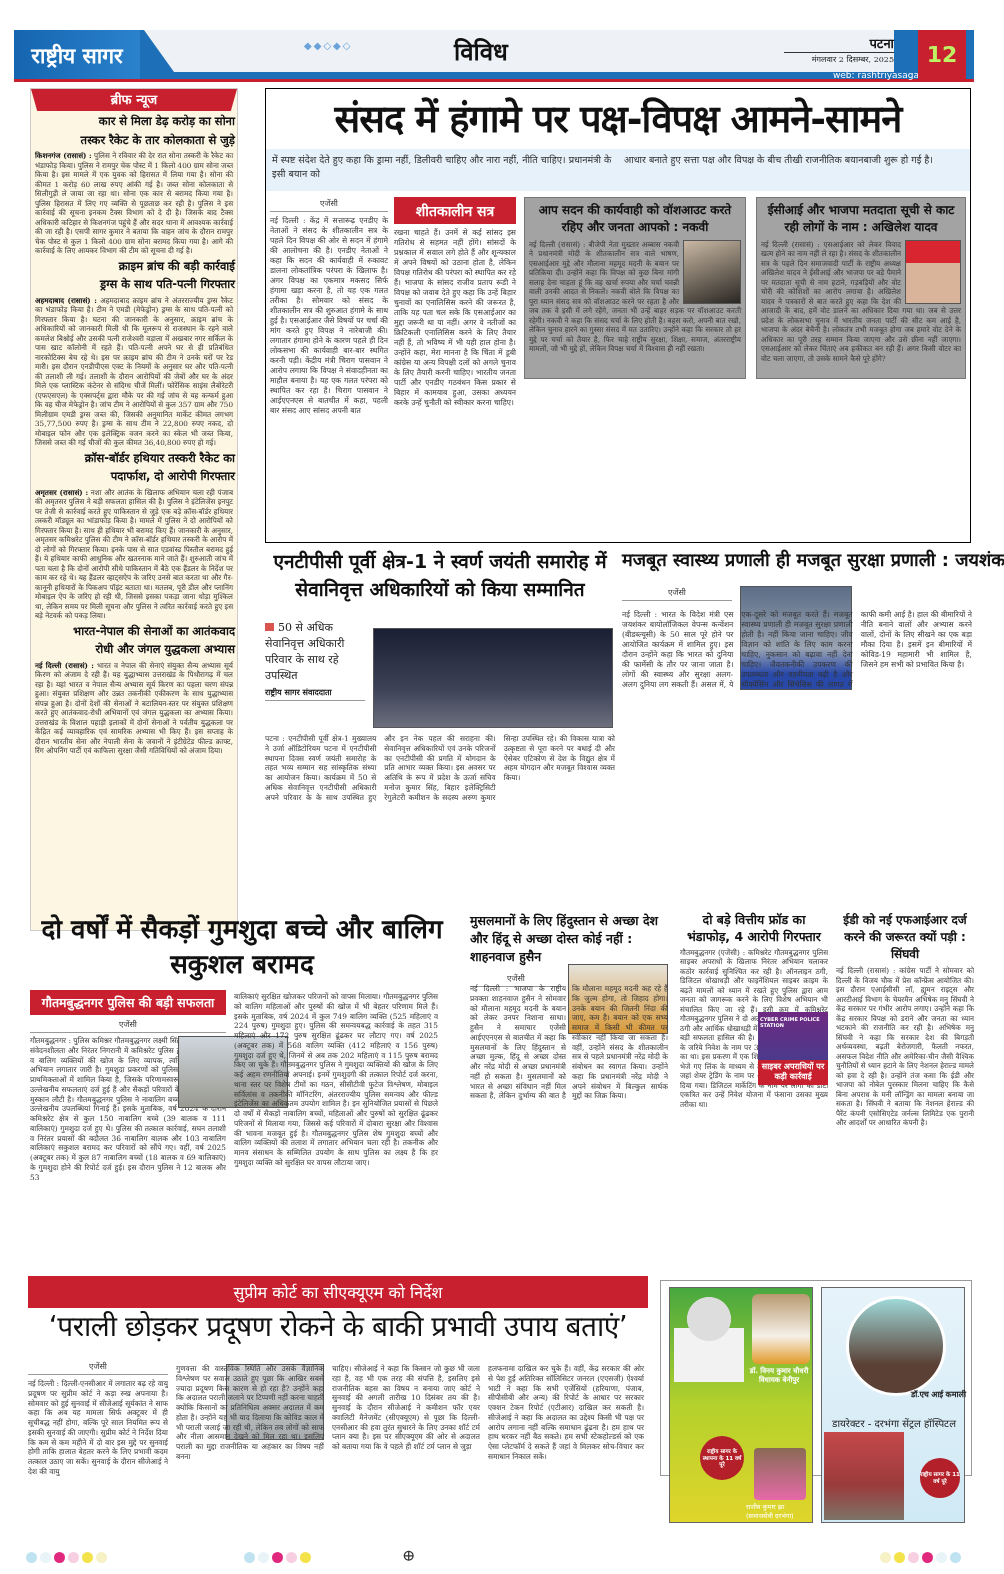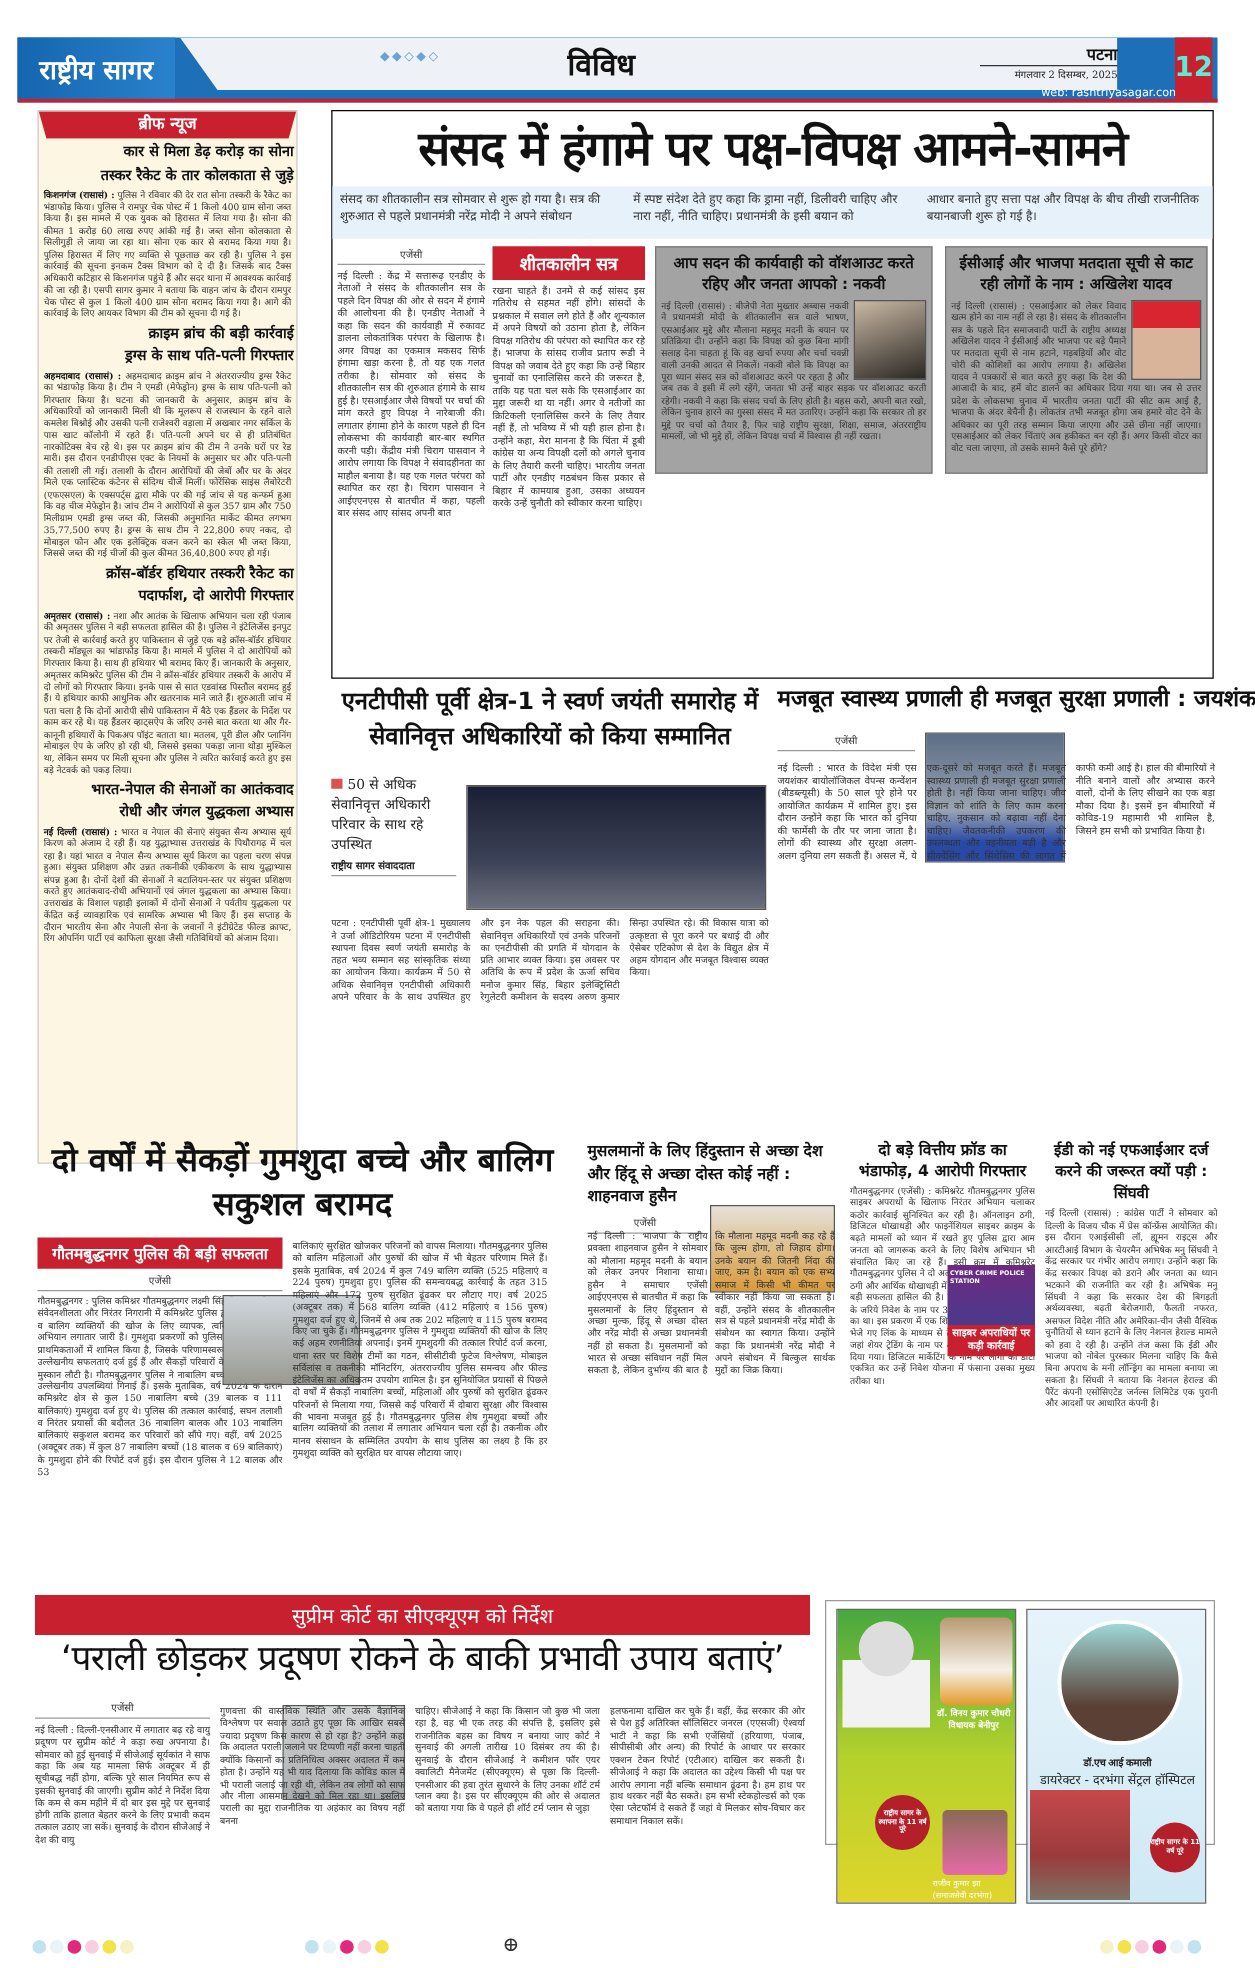--- a/index.html
+++ b/index.html
@@ -5,21 +5,21 @@
 *{box-sizing:border-box;margin:0;padding:0}
 body{width:1004px;height:1574px;background:#fff;font-family:"DejaVu Serif",serif;color:#222;position:relative;overflow:hidden}
 .abs{position:absolute}
 .masthead{left:14px;top:30px;width:960px;height:52px;background:#1d6fb8;border-bottom:3px solid #c8202f}
 .mast-left{left:0;top:0;width:126px;height:49px;background:linear-gradient(90deg,#1565b0,#2b82cc);color:#fff;font-family:"DejaVu Sans",sans-serif;font-weight:bold;font-size:21px;display:flex;align-items:center;justify-content:center;}
 .mast-mid{left:130px;top:0;width:750px;height:42px;background:#eef1f5;clip-path:polygon(0 0,100% 0,100% 100%,4% 100%)}
 .mast-section{left:440px;top:4px;font-family:"DejaVu Sans",sans-serif;font-weight:bold;font-size:24px;color:#111}
 .mast-city{left:770px;top:4px;width:110px;text-align:right;font-family:"DejaVu Sans",sans-serif;font-weight:bold;font-size:13px;color:#111;border-bottom:1px solid #333}
 .mast-date{left:770px;top:23px;width:110px;text-align:right;font-size:8px;color:#222}
 .mast-web{left:780px;top:40px;width:150px;text-align:right;font-size:9px;color:#fff;font-family:"DejaVu Sans",sans-serif}
-.mast-page{left:926px;top:0;width:30px;height:49px;background:#c8202f;color:#5eead4;font-weight:bold;font-size:22px;font-family:"DejaVu Sans",sans-serif;display:flex;align-items:center;justify-content:center}
+.mast-page{left:904px;top:0;width:48px;height:49px;background:#c8202f;color:#bef264;font-weight:bold;font-size:22px;font-family:"DejaVu Sans",sans-serif;display:flex;align-items:center;justify-content:center}
 .dots{left:290px;top:10px;color:#6aa3d9;font-size:10px;letter-spacing:2px}
 .col-brief{left:30px;top:88px;width:208px;height:843px;background:#fdf6e3;border:1px solid #ccc}
 .brief-head{height:22px;background:#c8202f;color:#fff;text-align:center;font-family:"DejaVu Sans",sans-serif;font-weight:bold;font-size:13px;line-height:22px;clip-path:polygon(0 0,100% 0,97% 100%,3% 100%)}
 .h-sub{font-family:"DejaVu Sans",sans-serif;font-weight:bold;font-size:11.5px;text-align:right;line-height:1.35;color:#111;margin:3px 2px}
 .txt{font-size:7.2px;line-height:1.32;text-align:justify;color:#333;padding:0 4px}
 .txt b{color:#111}
 .main-box{left:265px;top:88px;width:706px;height:455px;border:1px solid #000000}
 .main-headline{left:0;top:2px;width:704px;text-align:center;font-family:"DejaVu Sans",sans-serif;font-weight:bold;font-size:38px;color:#111;letter-spacing:-1px}
 .main-intro{left:0;top:60px;width:704px;height:42px;background:#e7f1fa;display:flex;gap:12px;padding:4px 6px}
 .main-intro div{flex:1;font-size:9.5px;line-height:1.45;color:#333}
@@ -70,21 +70,20 @@
   <div>
     <div class="h-sub">भारत-नेपाल की सेनाओं का आतंकवाद</div>
     <div class="h-sub">रोधी और जंगल युद्धकला अभ्यास</div>
     <div class="txt"><b>नई दिल्ली (रासासं) :</b> <span>भारत व नेपाल की सेनाएं संयुक्त सैन्य अभ्यास सूर्य किरण को अंजाम दे रही हैं। यह युद्धाभ्यास उत्तराखंड के पिथौरागढ़ में चल रहा है। यहां भारत व नेपाल सैन्य अभ्यास सूर्य किरण का पहला चरण संपन्न हुआ। संयुक्त प्रशिक्षण और उन्नत तकनीकी एकीकरण के साथ युद्धाभ्यास संपन्न हुआ है। दोनों देशों की सेनाओं ने बटालियन-स्तर पर संयुक्त प्रशिक्षण करते हुए आतंकवाद-रोधी अभियानों एवं जंगल युद्धकला का अभ्यास किया। उत्तराखंड के विशाल पहाड़ी इलाकों में दोनों सेनाओं ने पर्वतीय युद्धकला पर केंद्रित कई व्यावहारिक एवं सामरिक अभ्यास भी किए हैं। इस सप्ताह के दौरान भारतीय सेना और नेपाली सेना के जवानों ने इंटीग्रेटेड फील्ड क्राफ्ट, रिंग ओपनिंग पार्टी एवं काफिला सुरक्षा जैसी गतिविधियों को अंजाम दिया।</span></div>
   </div>
 </div>
 
 <div class="abs main-box">
   <div class="abs main-headline">संसद में हंगामे पर पक्ष-विपक्ष आमने-सामने</div>
   <div class="abs main-intro">
-    <div>संसद का शीतकालीन सत्र सोमवार से शुरू हो गया है। सत्र की शुरुआत से पहले प्रधानमंत्री नरेंद्र मोदी ने अपने संबोधन</div>
     <div>में स्पष्ट संदेश देते हुए कहा कि ड्रामा नहीं, डिलीवरी चाहिए और नारा नहीं, नीति चाहिए। प्रधानमंत्री के इसी बयान को</div>
     <div>आधार बनाते हुए सत्ता पक्ष और विपक्ष के बीच तीखी राजनीतिक बयानबाजी शुरू हो गई है।</div>
   </div>
   <div class="abs" style="left:4px;top:108px;width:118px;">
     <div class="byline">एजेंसी</div>
     <div class="txt" style="font-size:7.6px;padding:0">नई दिल्ली : केंद्र में सत्तारूढ़ एनडीए के नेताओं ने संसद के शीतकालीन सत्र के पहले दिन विपक्ष की ओर से सदन में हंगामे की आलोचना की है। एनडीए नेताओं ने कहा कि सदन की कार्यवाही में रुकावट डालना लोकतांत्रिक परंपरा के खिलाफ है। अगर विपक्ष का एकमात्र मकसद सिर्फ हंगामा खड़ा करना है, तो यह एक गलत तरीका है। सोमवार को संसद के शीतकालीन सत्र की शुरुआत हंगामे के साथ हुई है। एसआईआर जैसे विषयों पर चर्चा की मांग करते हुए विपक्ष ने नारेबाजी की। लगातार हंगामा होने के कारण पहले ही दिन लोकसभा की कार्यवाही बार-बार स्थगित करनी पड़ी। केंद्रीय मंत्री चिराग पासवान ने आरोप लगाया कि विपक्ष ने संवादहीनता का माहौल बनाया है। यह एक गलत परंपरा को स्थापित कर रहा है। चिराग पासवान ने आईएएनएस से बातचीत में कहा, पहली बार संसद आए सांसद अपनी बात</div>
   </div>
   <div class="abs" style="left:128px;top:108px;width:122px;">
     <div class="tag-red" style="font-size:14px;padding:4px 0;margin-bottom:4px">शीतकालीन सत्र</div>
     <div class="txt" style="font-size:7.6px;padding:0">रखना चाहते हैं। उनमें से कई सांसद इस गतिरोध से सहमत नहीं होंगे। सांसदों के प्रश्नकाल में सवाल लगे होते हैं और शून्यकाल में अपने विषयों को उठाना होता है, लेकिन विपक्ष गतिरोध की परंपरा को स्थापित कर रहे हैं। भाजपा के सांसद राजीव प्रताप रूडी ने विपक्ष को जवाब देते हुए कहा कि उन्हें बिहार चुनावों का एनालिसिस करने की जरूरत है, ताकि यह पता चल सके कि एसआईआर का मुद्दा जरूरी था या नहीं। अगर वे नतीजों का क्रिटिकली एनालिसिस करने के लिए तैयार नहीं हैं, तो भविष्य में भी यही हाल होना है। उन्होंने कहा, मेरा मानना है कि चिंता में डूबी कांग्रेस या अन्य विपक्षी दलों को अगले चुनाव के लिए तैयारी करनी चाहिए। भारतीय जनता पार्टी और एनडीए गठबंधन किस प्रकार से बिहार में कामयाब हुआ, उसका अध्ययन करके उन्हें चुनौती को स्वीकार करना चाहिए।</div>
@@ -169,21 +168,21 @@
   <div class="abs ad-green">
     <div class="abs" style="left:4px;top:4px;width:70px;height:90px;background:radial-gradient(circle at 50% 30%,#ddd 0 30%,transparent 31%),linear-gradient(180deg,transparent 40%,#f2f2f2 40%);"></div>
     <div class="abs" style="left:82px;top:6px;width:58px;height:70px;background:linear-gradient(180deg,#b99a70,#f5f0e8 60%,#e39a2a);border-radius:6px"></div>
     <div class="abs" style="left:76px;top:78px;width:66px;color:#fff;font-size:7px;text-align:center;font-weight:bold;font-family:'DejaVu Sans',sans-serif">डॉ. विनय कुमार चौधरी विधायक बेनीपुर</div>
     <div class="abs circle-red" style="left:30px;top:148px;width:44px;height:44px;font-size:5.5px">राष्ट्रीय सागर के स्थापना के 11 वर्ष पूरे</div>
     <div class="abs" style="left:84px;top:160px;width:52px;height:52px;background:linear-gradient(180deg,#8a6a55,#e56aa8);border-radius:4px"></div>
     <div class="abs" style="left:76px;top:214px;width:66px;color:#fff;font-size:6.5px;text-align:left;font-family:'DejaVu Sans',sans-serif">राजीव कुमार झा (समाजसेवी दरभंगा)</div>
   </div>
   <div class="abs ad-blue">
     <div class="abs" style="left:24px;top:8px;width:100px;height:100px;border-radius:50%;background:linear-gradient(180deg,#9fd8d8,#5a4035 70%);border:3px solid #fff"></div>
-    <div class="abs" style="left:0;top:116px;width:144px;font-size:8px;text-align:center;font-weight:bold;color:#222;font-family:Liberation Serif, serif">डॉ.एच आई कमाली</div>
+    <div class="abs" style="left:0;top:100px;width:144px;font-size:8px;text-align:right;font-weight:bold;color:#222;font-family:Liberation Sans, sans-serif">डॉ.एच आई कमाली</div>
     <div class="abs" style="left:0;top:128px;width:144px;font-size:10px;text-align:center;color:#222;font-family:'DejaVu Sans',sans-serif">डायरेक्टर - दरभंगा सेंट्रल हॉस्पिटल</div>
     <div class="abs" style="left:2px;top:144px;width:80px;height:88px;background:linear-gradient(180deg,#c5484a,#9b3b3c 60%,#7d7366)"></div>
     <div class="abs circle-red" style="left:98px;top:170px;width:40px;height:40px;font-size:5.5px">राष्ट्रीय सागर के 11 वर्ष पूरे</div>
   </div>
 </div>
 
 <div class="abs reg-dots" style="left:26px">
   <span style="background:#bfe3f0"></span>
     <span style="background:#e8f4f8"></span>
     <span style="background:#e0287c"></span>

